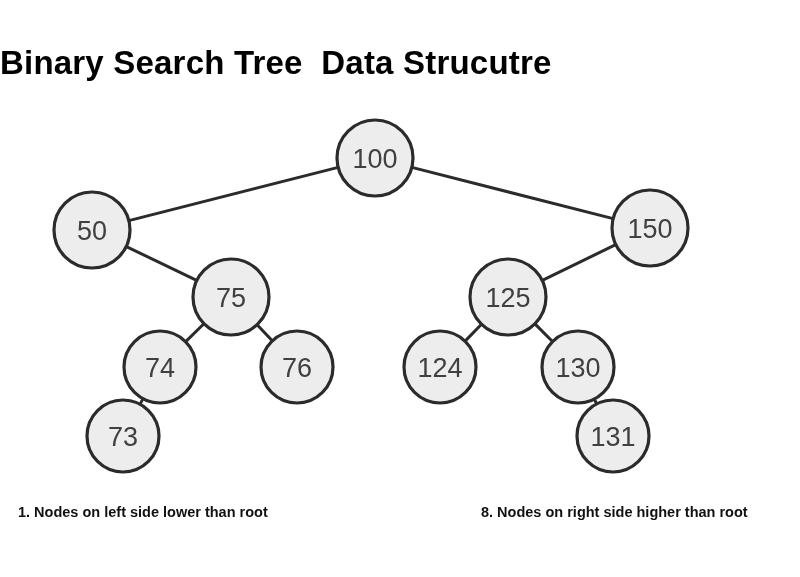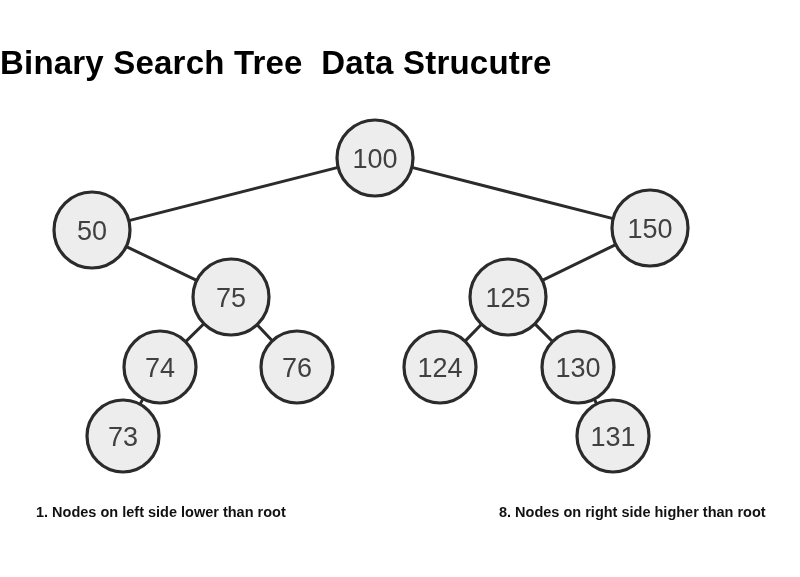--- a/index.html
+++ b/index.html
@@ -53,21 +53,20 @@
     text-anchor: middle;
     dominant-baseline: central;
   }
   .caption {
     position: absolute;
     font-family: "Liberation Sans", sans-serif;
     font-size: 14.5px;
     font-weight: bold;
     color: #111111;
     white-space: nowrap;
-    margin-left: 18px;
   }
   #caption-left {
     left: 18px;
     top: 504px;
   }
   #caption-right {
     left: 481px;
     top: 504px;
   }
 </style>

